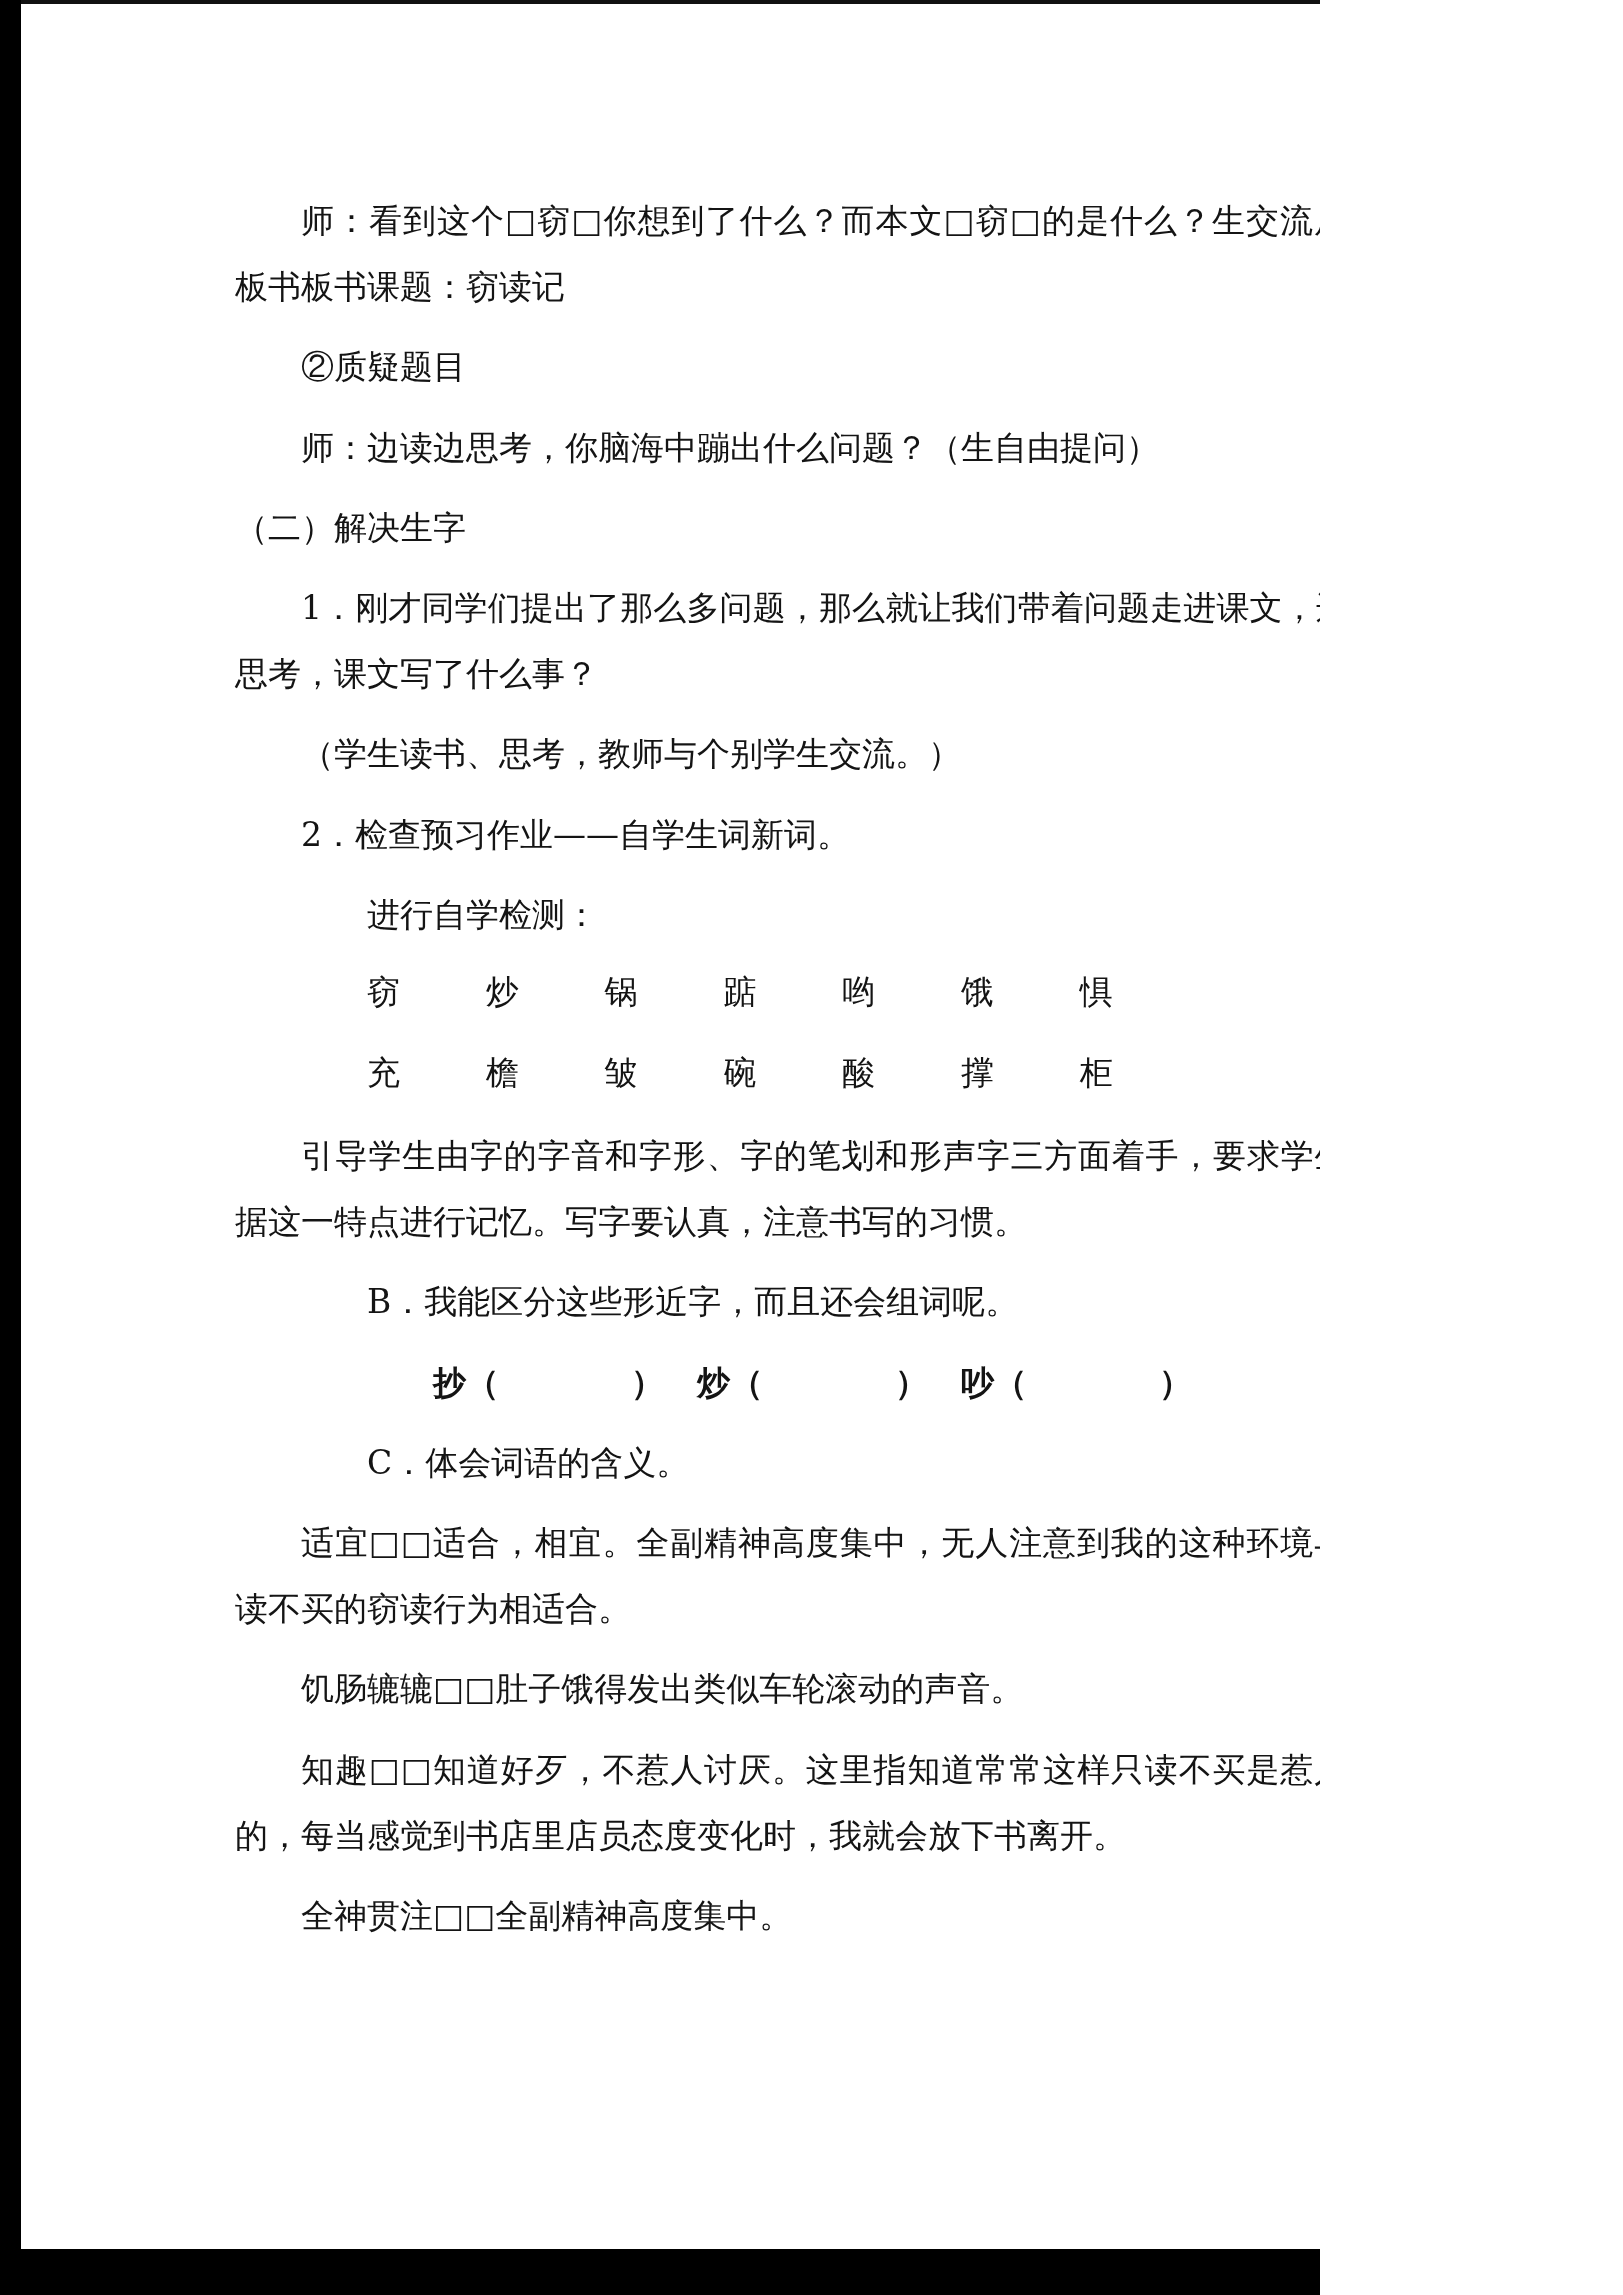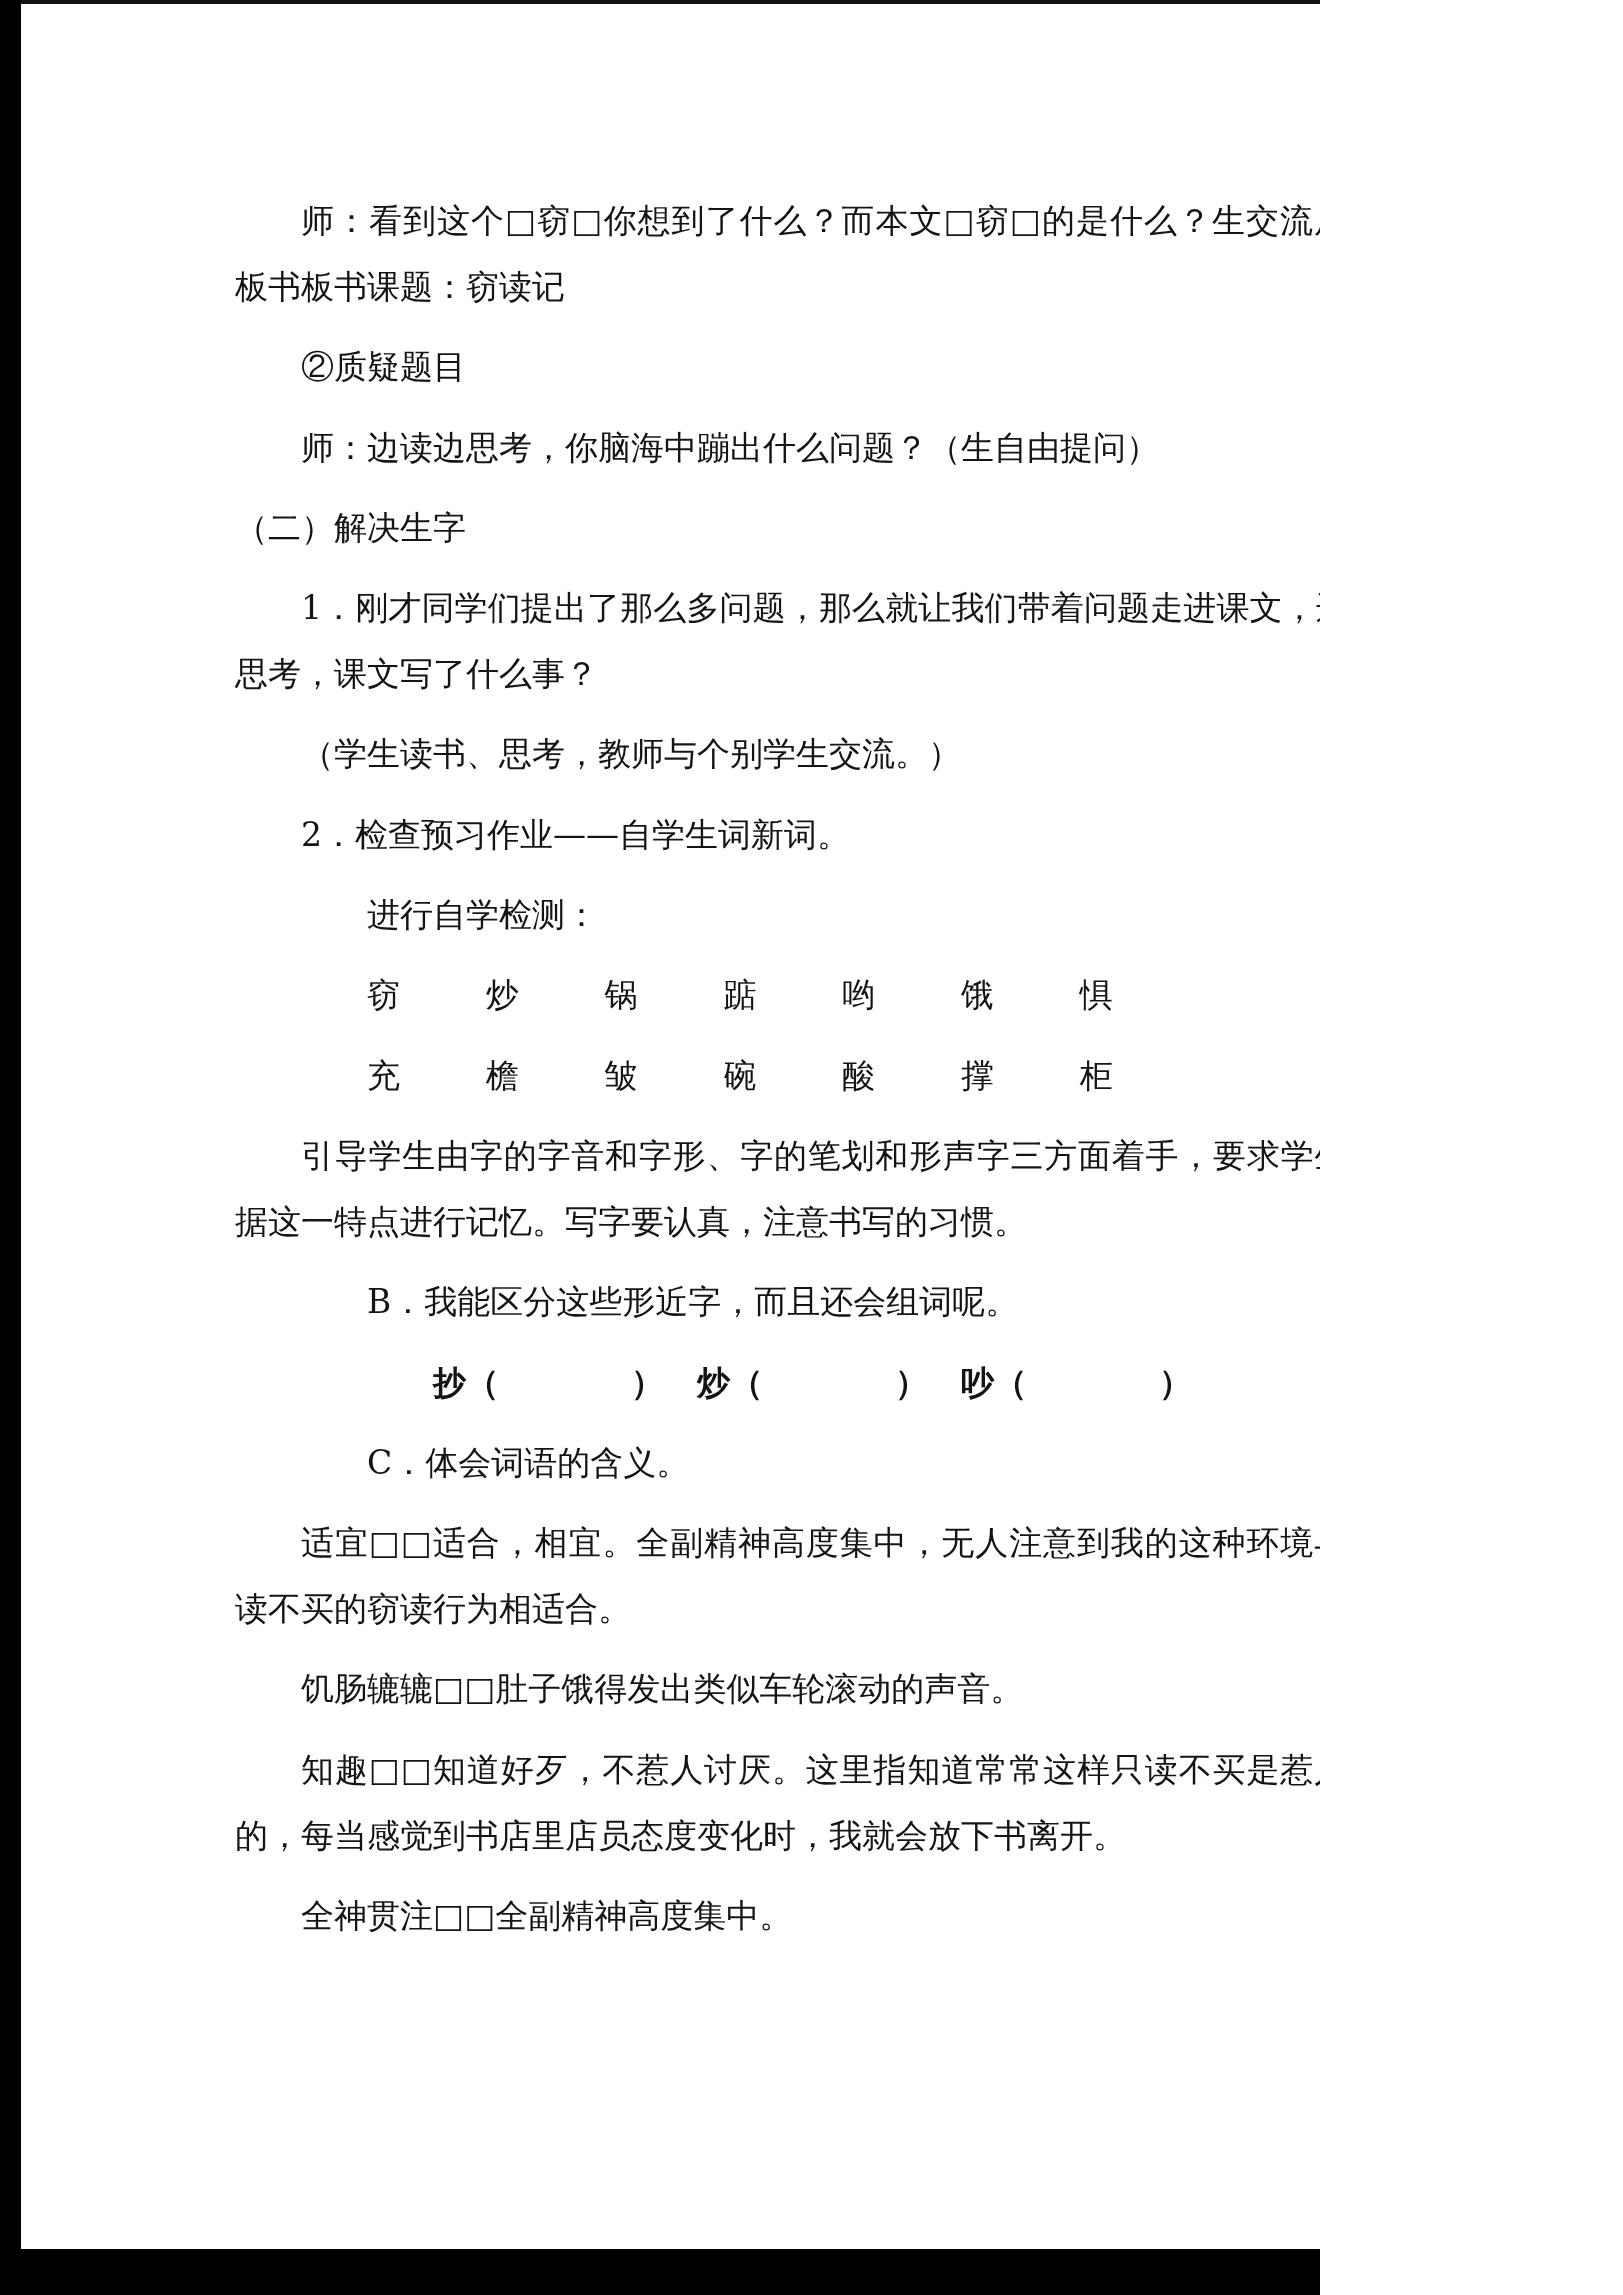--- a/index.html
+++ b/index.html
@@ -51,20 +51,21 @@
   .content p {
     margin: 0 0 14.3px 0;
   }
   .ind0 { text-indent: 0; }
   .ind2 { text-indent: 2em; }
   .ind4 { text-indent: 4em; }
   .ind6 { text-indent: 6em; font-weight: bold; }
   .charrow {
     letter-spacing: 0.2em;
     text-align: left;
+    font-family: Liberation Mono, monospace;
   }
   .parenrow {
     text-align: left;
   }
 </style>
 </head>
 <body>
 
 <div class="page">
 

